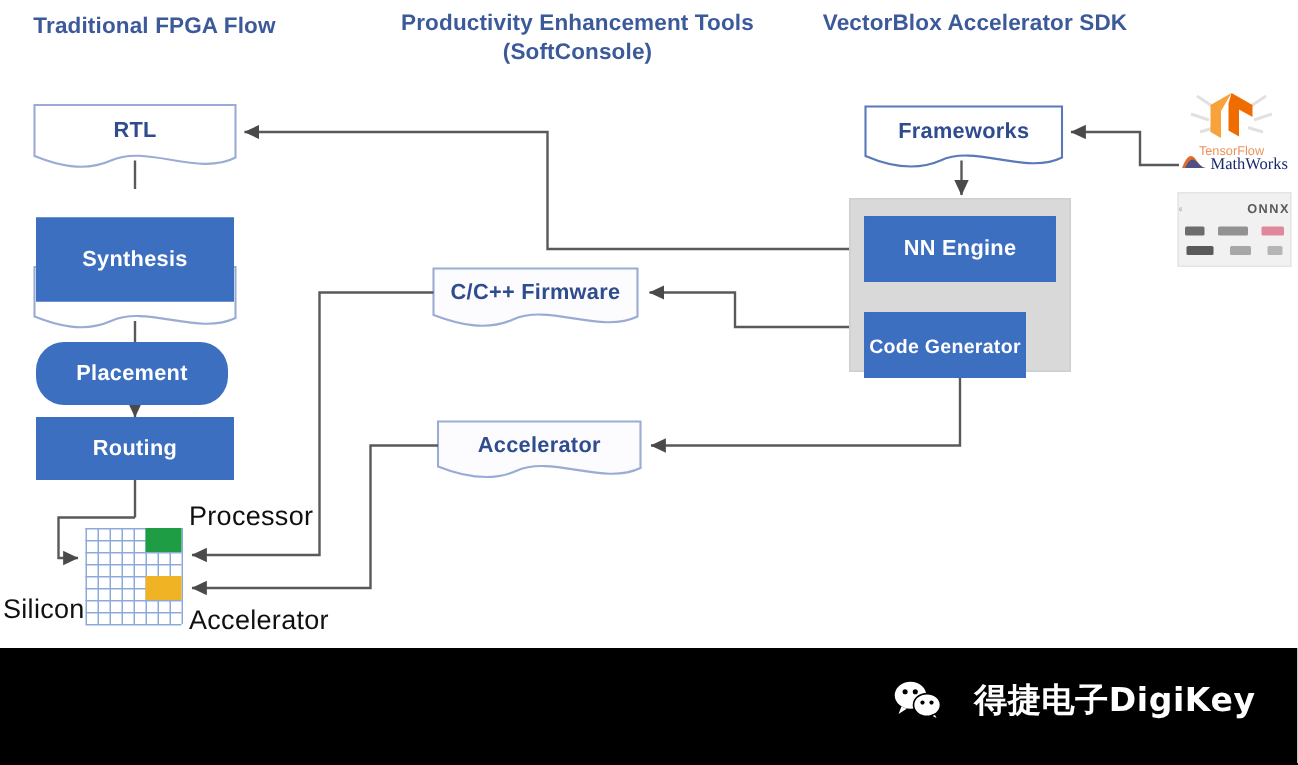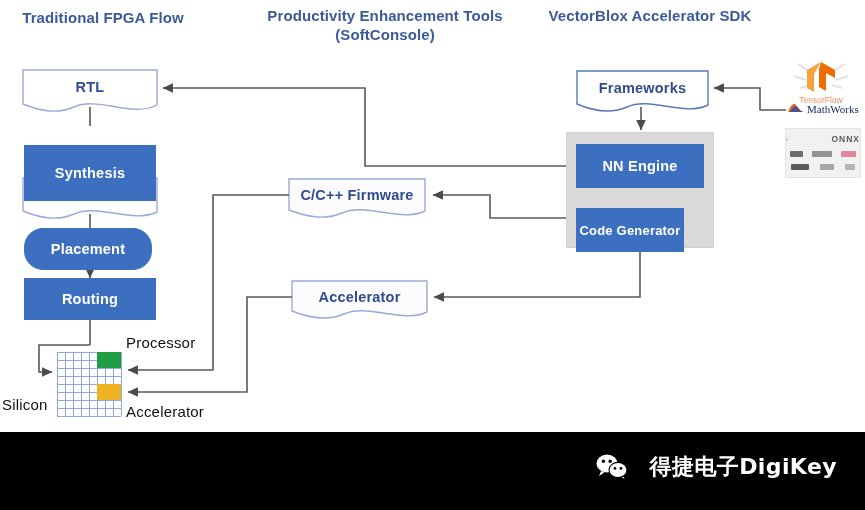--- a/index.html
+++ b/index.html
@@ -45,21 +45,21 @@
   #chip{
     position:absolute;left:57px;top:352px;width:64px;height:64px;
     background:#ffffff;box-sizing:border-box;
   }
   #chip .cellgrid{position:absolute;inset:0;}
   #chip .gl{position:absolute;background:#8fa9dd;}
   #blk-proc{position:absolute;left:40px;top:0px;width:24px;height:16px;background:#1f9d45;}
   #blk-acc{position:absolute;left:40px;top:32px;width:24px;height:16px;background:#f0b323;}
 
   .plain-label{
-    position:absolute;color:#101010;font-size:15px;font-weight:normal;
+    position:absolute;color:#101010;font-size:18px;font-weight:normal;
     letter-spacing:.2px;white-space:nowrap;
   }
   #lbl-processor{left:126px;top:334px;}
   #lbl-accelerator{left:126px;top:403px;}
   #lbl-silicon{left:2px;top:396px;}
 
   
   #logo-tf{position:absolute;left:788px;top:58px;width:66px;height:48px;}
   #logo-mw{position:absolute;left:786px;top:100px;width:74px;height:16px;}
   #logo-onnx{

